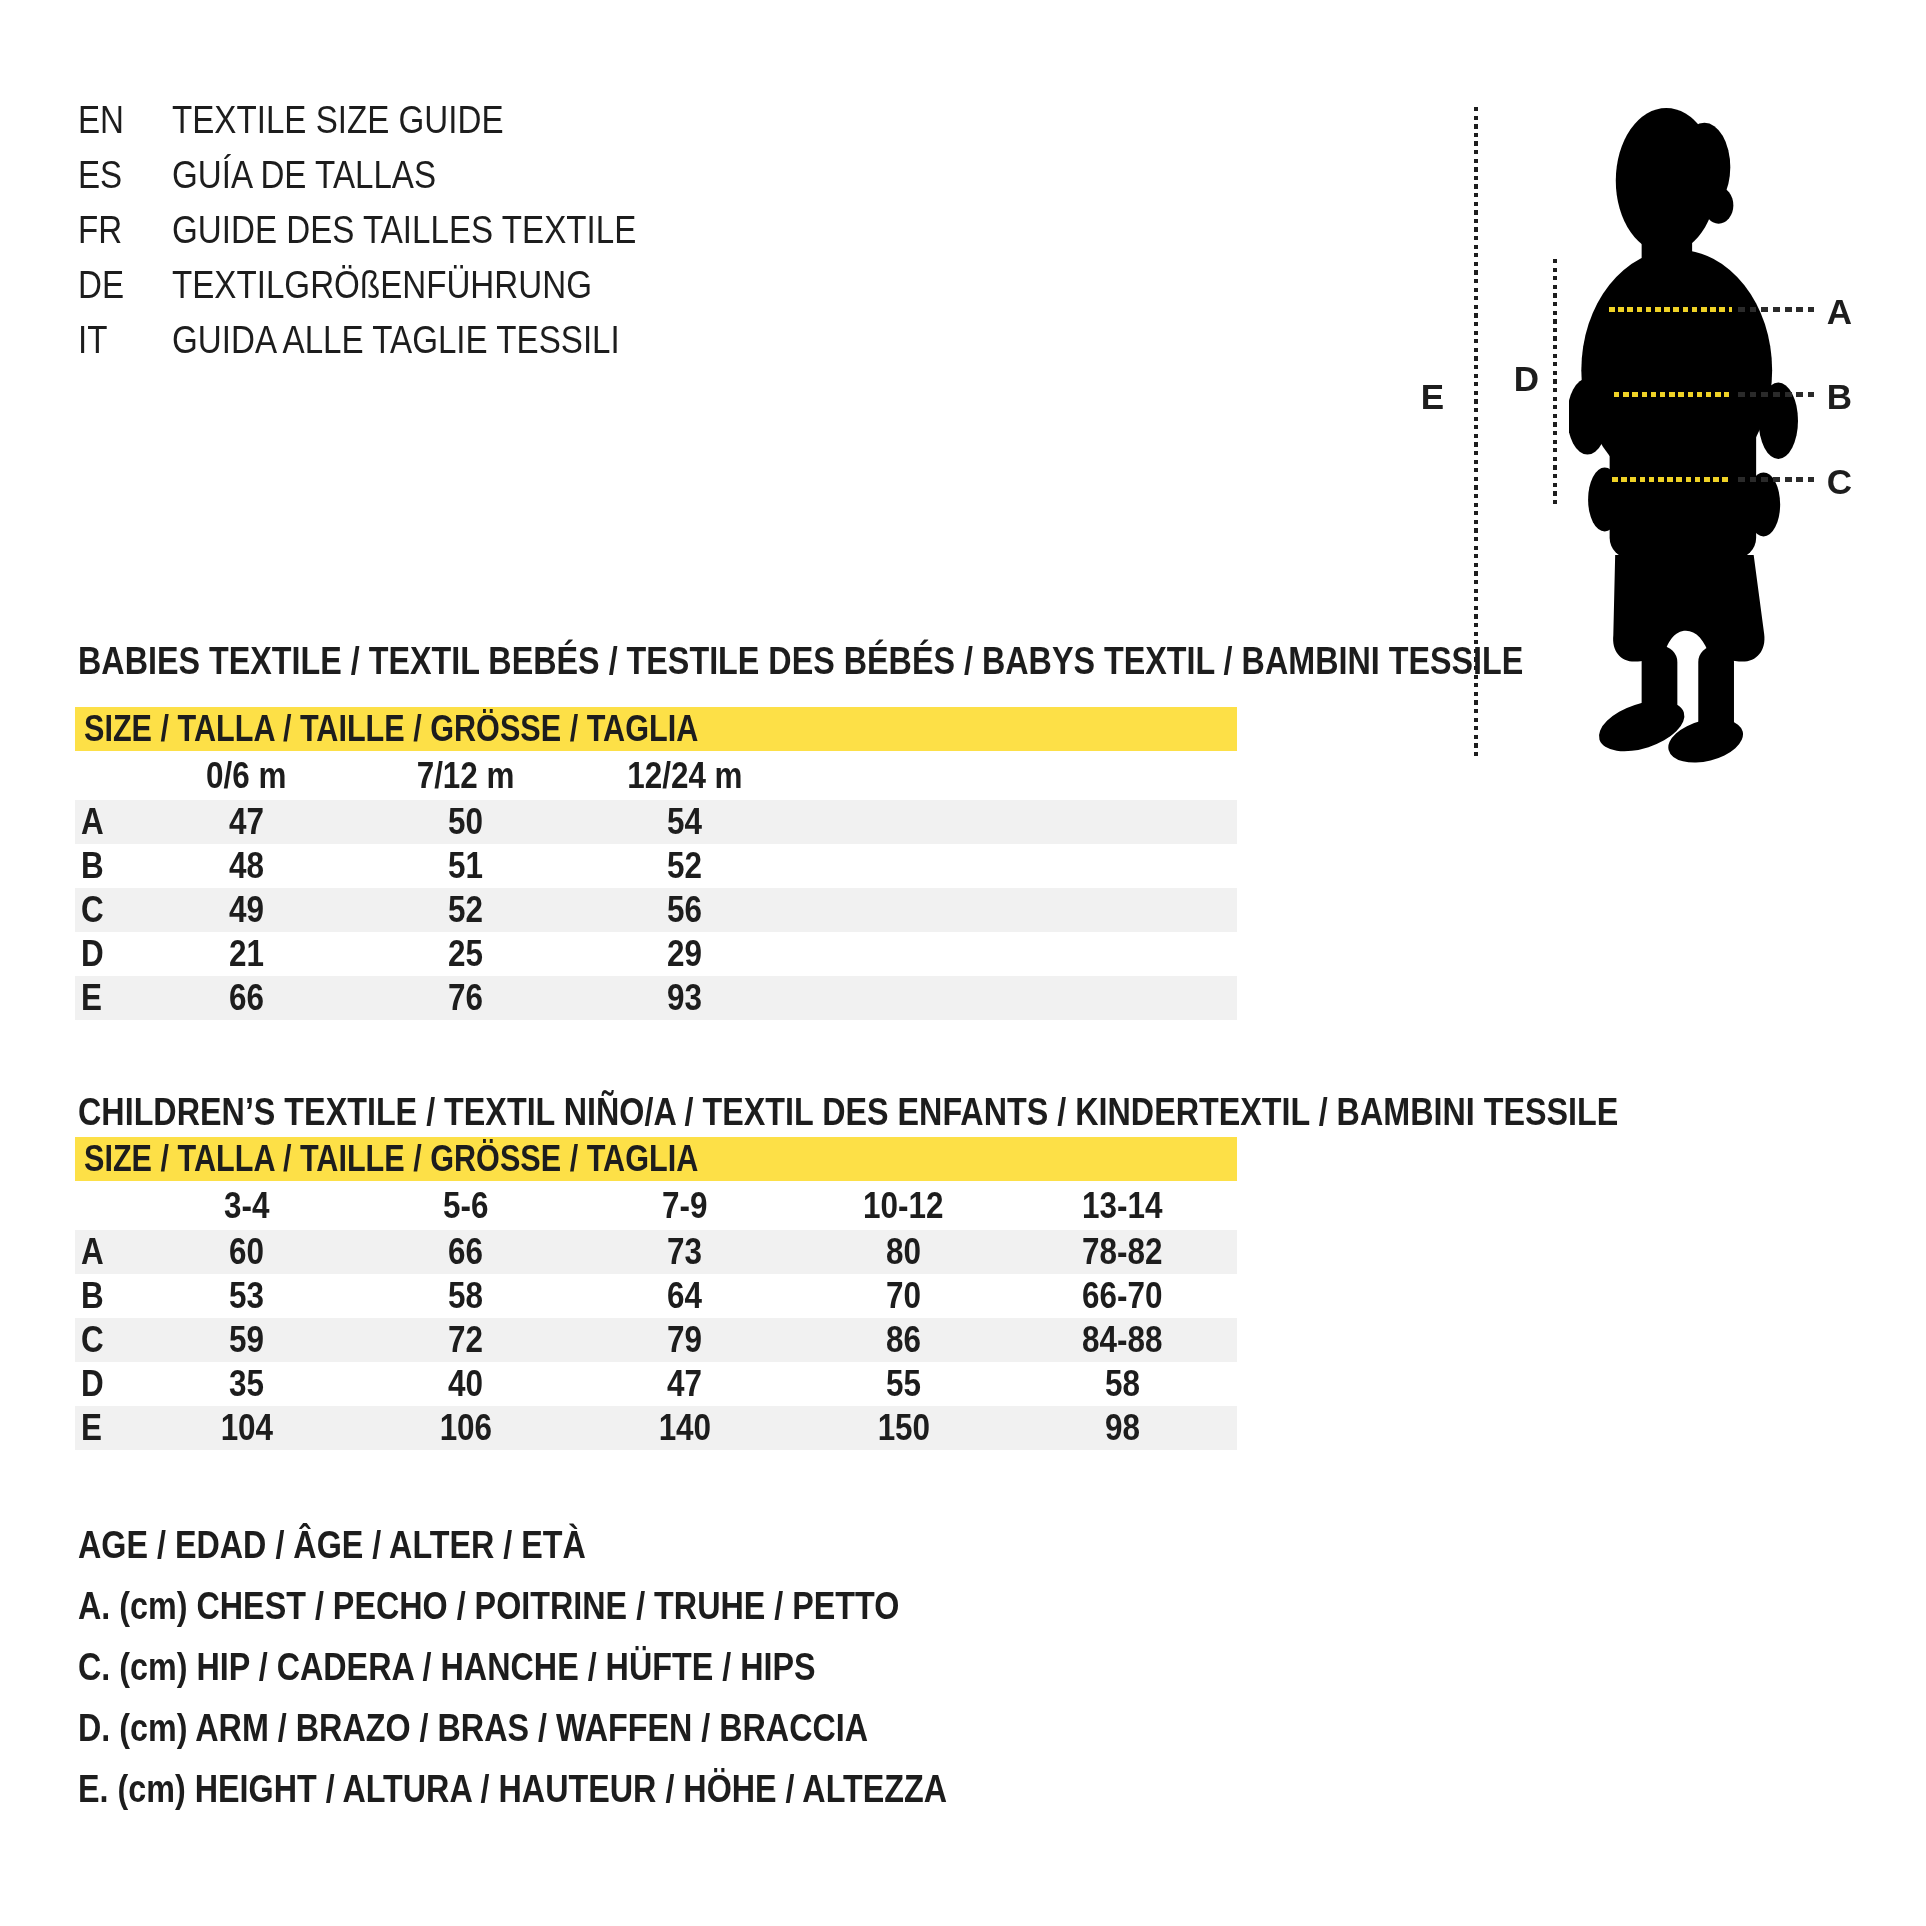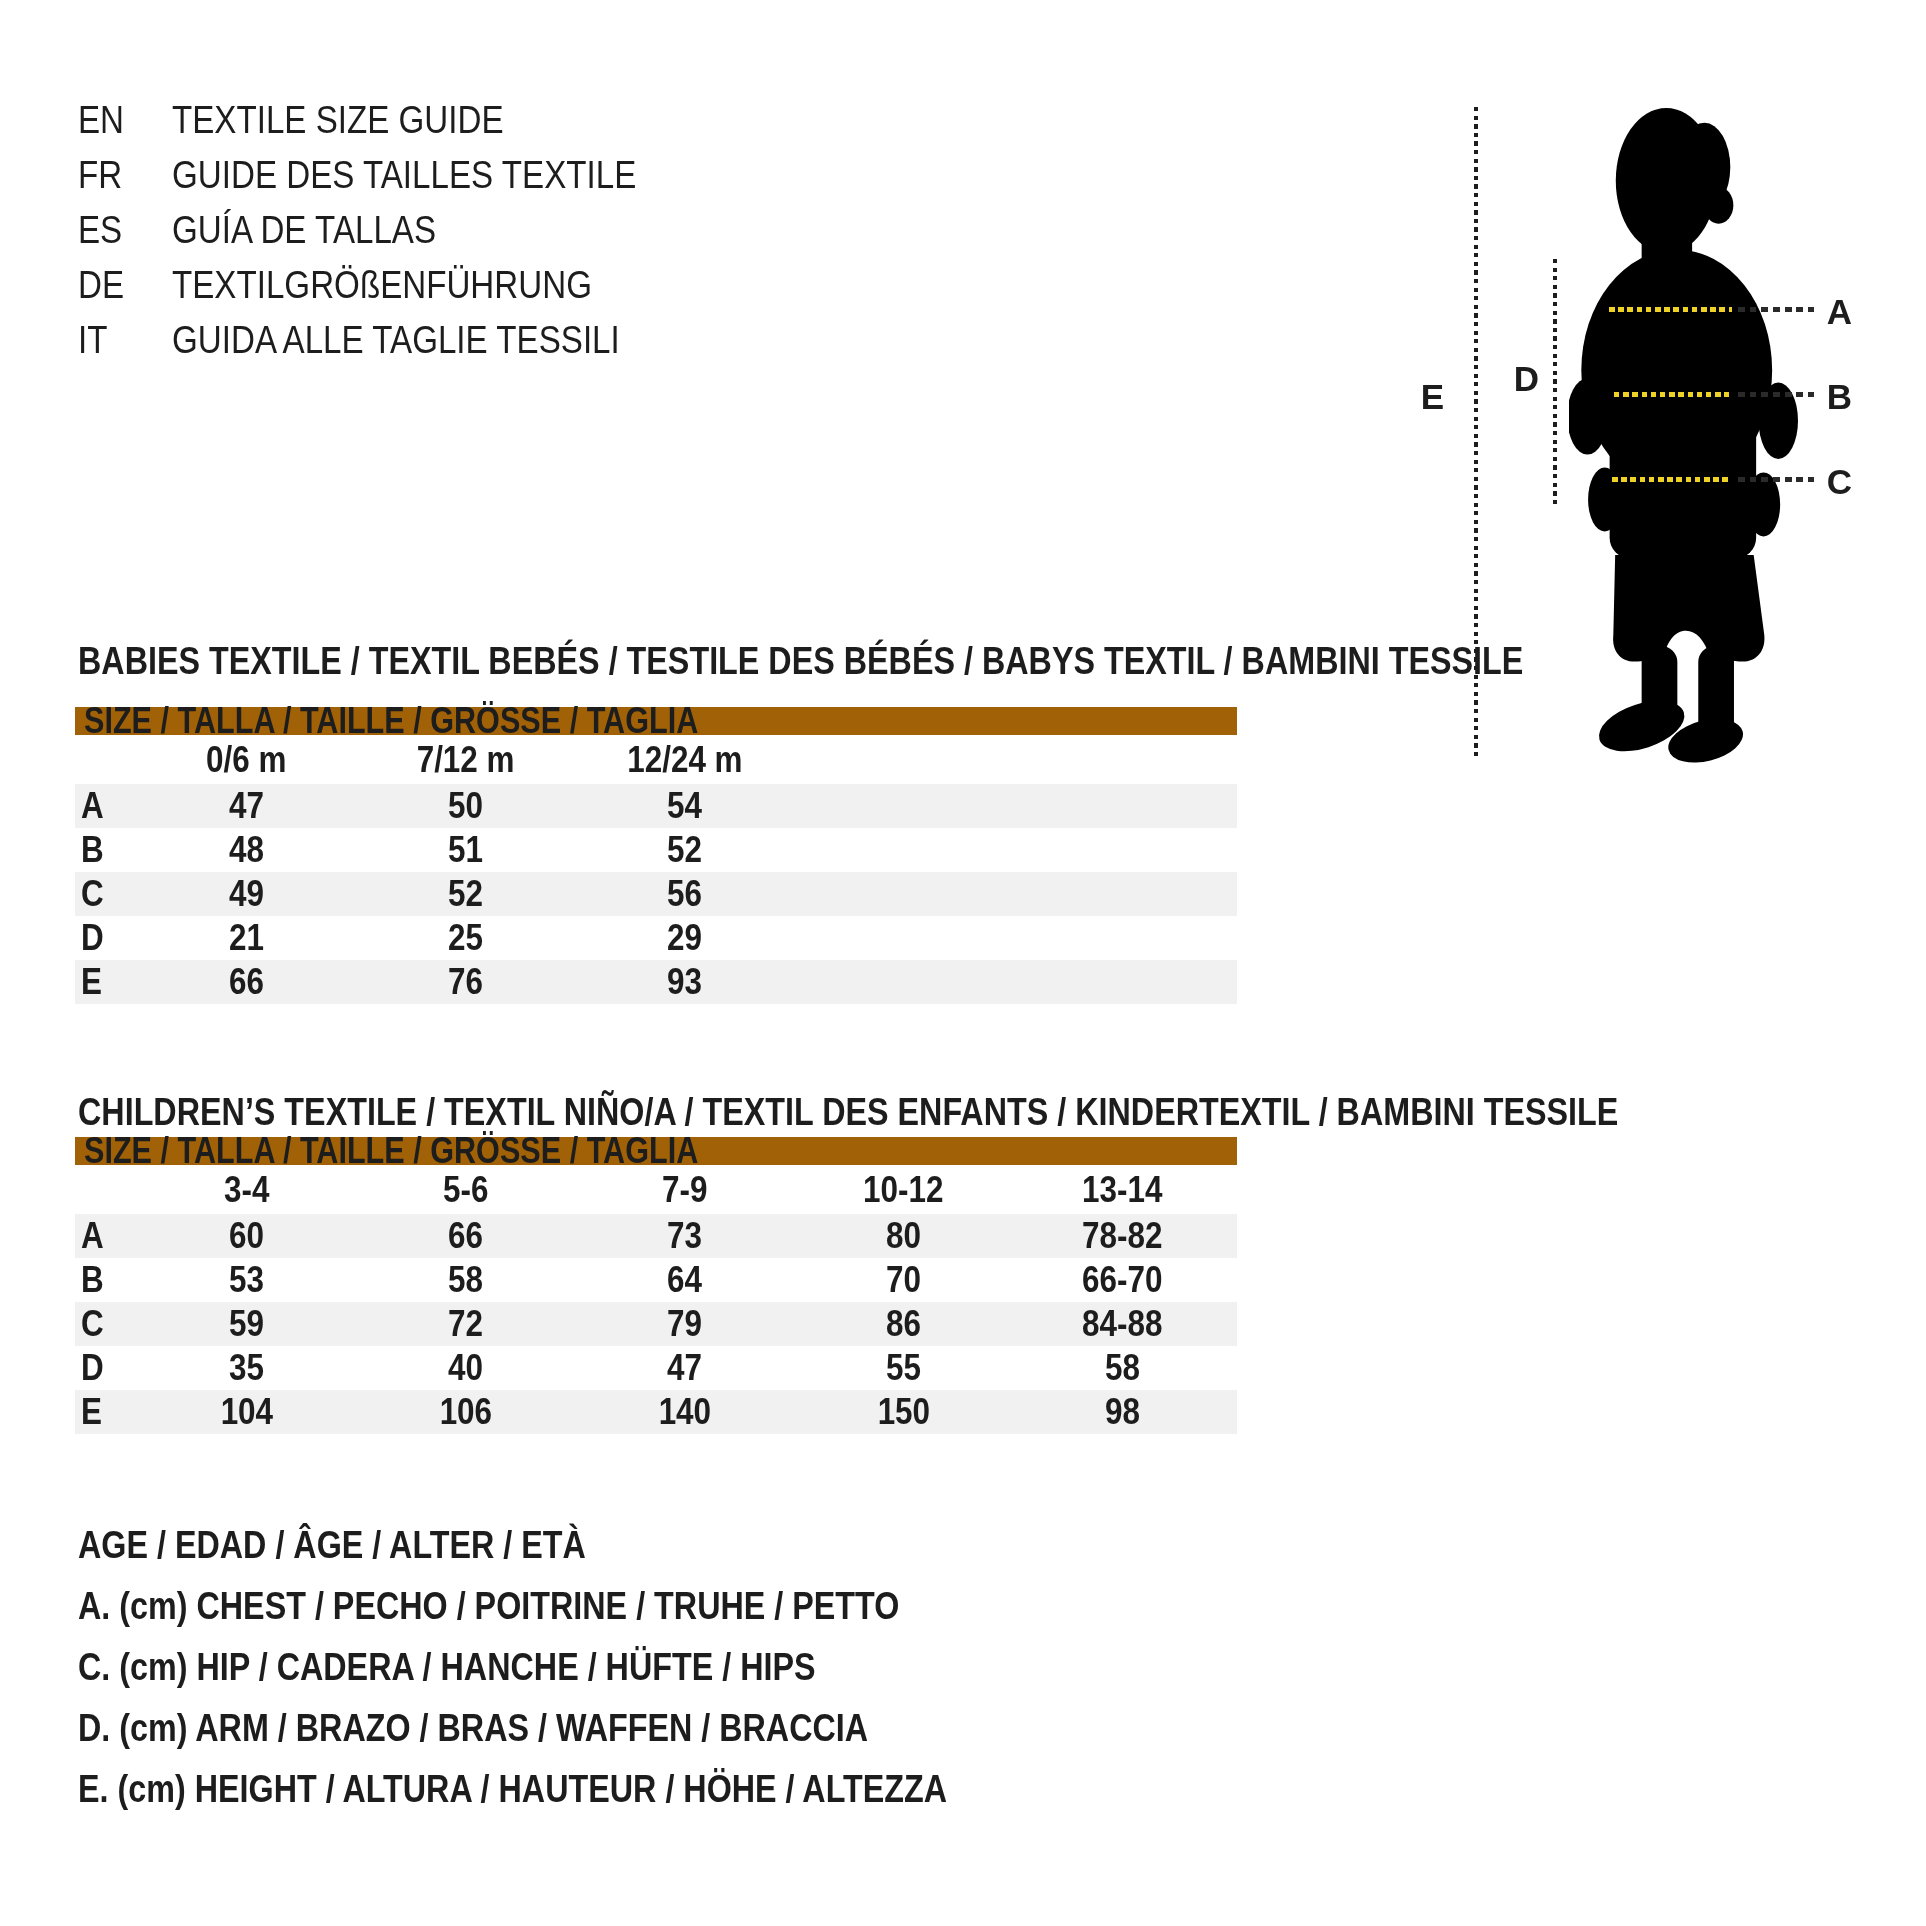--- a/index.html
+++ b/index.html
@@ -14,21 +14,21 @@
   .cond{display:inline-block;transform:scaleX(.85);transform-origin:0 50%;white-space:nowrap;}
   .cc{transform-origin:50% 50%;}
   
   .lang-block{left:78px;top:92px;}
   .lang-row{display:flex;align-items:center;height:55px;font-size:39px;font-weight:normal;}
   .lang-code{width:94px;flex:0 0 94px;}
   
   .section-heading{font-size:38px;font-weight:bold;white-space:nowrap;}
   
   .size-table{width:1162px;}
-  .size-bar{height:28px;background:#a16207;display:flex;align-items:center;padding-left:8.6px;box-sizing:border-box;
+  .size-bar{height:44px;background:#fde047;display:flex;align-items:center;padding-left:8.6px;box-sizing:border-box;
     font-size:36px;font-weight:bold;}
   .trow{display:grid;align-items:center;font-size:37px;font-weight:bold;}
   .cols3{grid-template-columns:62px 219px 219px 219px 1fr;}
   .cols5{grid-template-columns:62px 219px 219px 219px 219px 219px 1fr;}
   .thead-row{height:49px;}
   .drow{height:44px;}
   .drow.stripe{background:#f1f1f1;}
   .rlabel{padding-left:6.2px;}
   .num{text-align:center;}
   
@@ -42,26 +42,26 @@
 </style>
 </head>
 <body>
 
 <div class="abs lang-block">
   <div class="lang-row">
     <span class="lang-code"><span class="cond">EN</span></span>
     <span class="cond">TEXTILE SIZE GUIDE</span>
   </div>
   <div class="lang-row">
+    <span class="lang-code"><span class="cond">ES</span></span>
+    <span class="cond">GUÍA DE TALLAS</span>
+  </div>
+  <div class="lang-row">
     <span class="lang-code"><span class="cond">FR</span></span>
     <span class="cond">GUIDE DES TAILLES TEXTILE</span>
-  </div>
-  <div class="lang-row">
-    <span class="lang-code"><span class="cond">ES</span></span>
-    <span class="cond">GUÍA DE TALLAS</span>
   </div>
   <div class="lang-row">
     <span class="lang-code"><span class="cond">DE</span></span>
     <span class="cond">TEXTILGRÖßENFÜHRUNG</span>
   </div>
   <div class="lang-row">
     <span class="lang-code"><span class="cond">IT</span></span>
     <span class="cond">GUIDA ALLE TAGLIE TESSILI</span>
   </div>
 </div>

